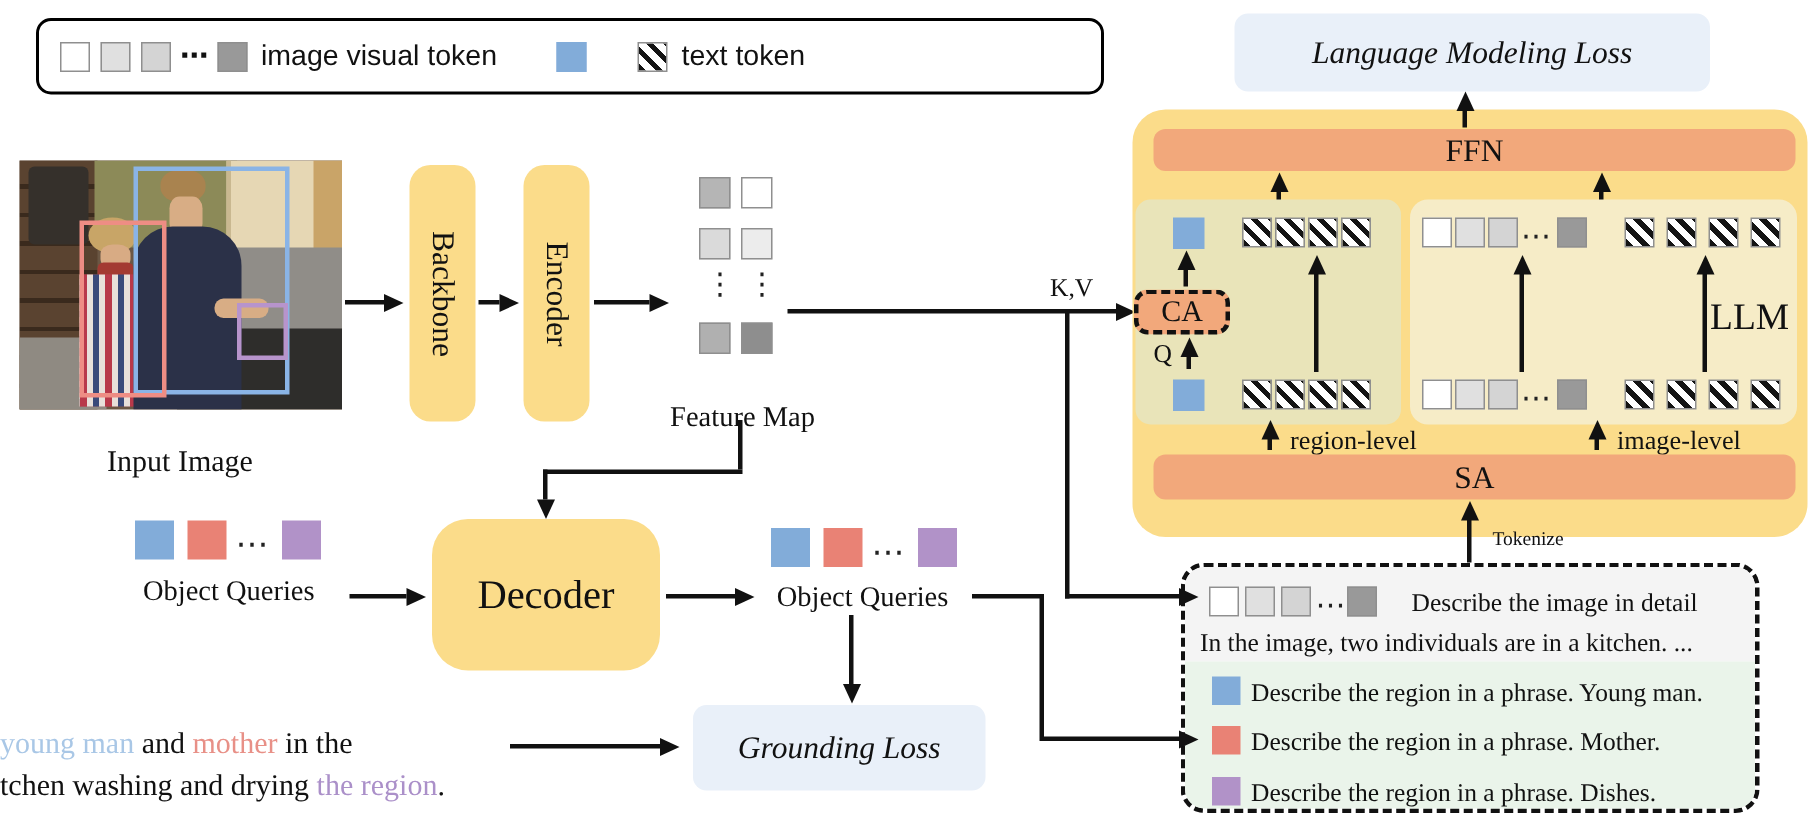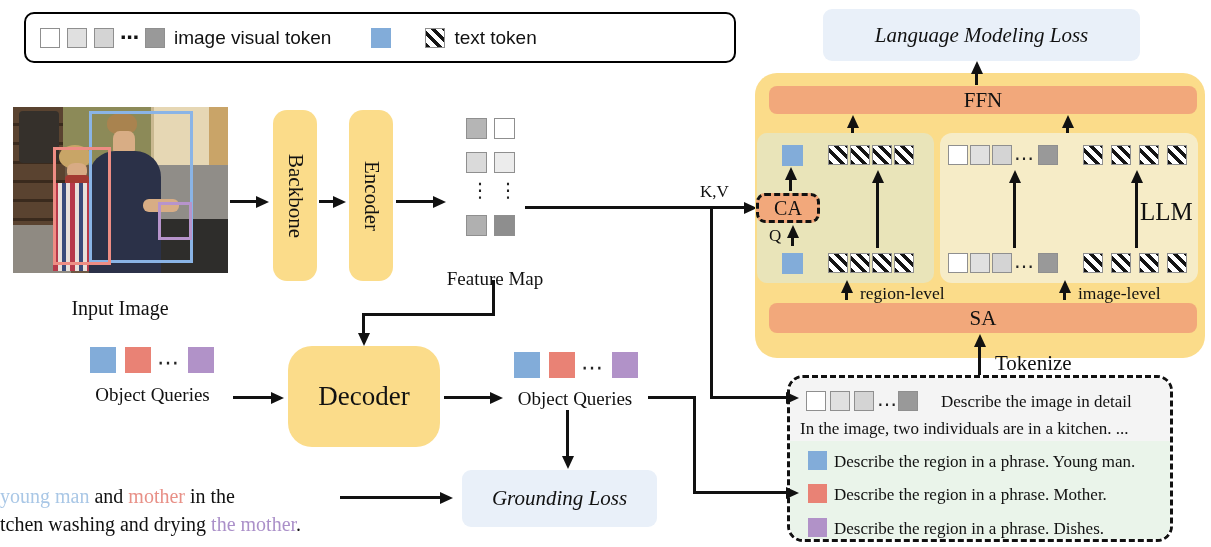--- a/index.html
+++ b/index.html
@@ -127,21 +127,21 @@
   <div class="ln" style="left:648px;top:396px;width:48px;height:3px;"></div>
   <div class="ln" style="left:693px;top:396px;width:3px;height:98px;"></div>
   <div class="ln" style="left:696px;top:491px;width:91px;height:3px;"></div>
   <div class="ah-r" style="left:786px;top:486.5px;z-index:5;"></div>
 
   <div class="ln" style="left:566px;top:410px;width:3px;height:47px;"></div>
   <div class="ah-d" style="left:561.5px;top:456px;"></div>
 
   <div class="abs" style="left:0;top:482px;width:345px;font-size:20px;line-height:28px;">
     <div><span style="color:#a9c7e6;">young man</span><span> and </span><span style="color:#e89087;">mother</span><span> in the</span></div>
-    <div><span>tchen washing and drying </span><span style="color:#ab90c9;">the mother</span><span>.</span></div>
+    <div><span>tchen washing and drying </span><span style="color:#ab90c9;">the region</span><span>.</span></div>
   </div>
 
   <div class="ln" style="left:340px;top:496px;width:100px;height:3px;"></div>
   <div class="ah-r" style="left:440px;top:491.5px;"></div>
 
   <div class="lossbox" style="left:462px;top:470px;width:195px;height:57px;">
       <span>Grounding Loss</span>
     </div>
 
   <div class="ybox" style="left:755px;top:73px;width:450px;height:285px;border-radius:22px;"></div>
@@ -219,21 +219,21 @@
   <div class="ln" style="left:1063px;top:288px;width:3px;height:12px;"></div>
   <div class="ah-u" style="left:1058.5px;top:280px;"></div>
   <div class="small-label" style="left:1078px;top:283px;">image-level</div>
 
   <div class="obar" style="left:769px;top:303px;width:428px;height:30px;">
       <span>SA</span>
     </div>
 
   <div class="ln" style="left:978px;top:346px;width:3px;height:29px;"></div>
   <div class="ah-u" style="left:973.5px;top:334px;"></div>
-  <div class="small-label" style="left:995px;top:351px;font-size:21px;">Tokenize</div>
+  <div class="small-label" style="left:995px;top:351px;font-size:13px;">Tokenize</div>
 
   <div class="abs" style="left:787px;top:375px;width:386px;height:167px;border:3px dashed #111;border-radius:16px;box-sizing:border-box;overflow:hidden;">
     <div class="abs" style="left:0;top:0;width:100%;height:63px;background:#f4f4f4;"></div>
     <div class="abs" style="left:0;top:63px;width:100%;height:104px;background:#eaf4ea;"></div>
 
     <div class="sq" style="left:16px;top:13px;width:20px;height:20px;background:#ffffff;"></div>
     <div class="sq" style="left:40px;top:13px;width:20px;height:20px;background:#e0e0e0;"></div>
     <div class="sq" style="left:64px;top:13px;width:20px;height:20px;background:#d4d4d4;"></div>
     <div class="dots" style="left:87px;top:16px;font-size:20px;">⋯</div>
     <div class="sq" style="left:108px;top:13px;width:20px;height:20px;background:#999999;"></div>

